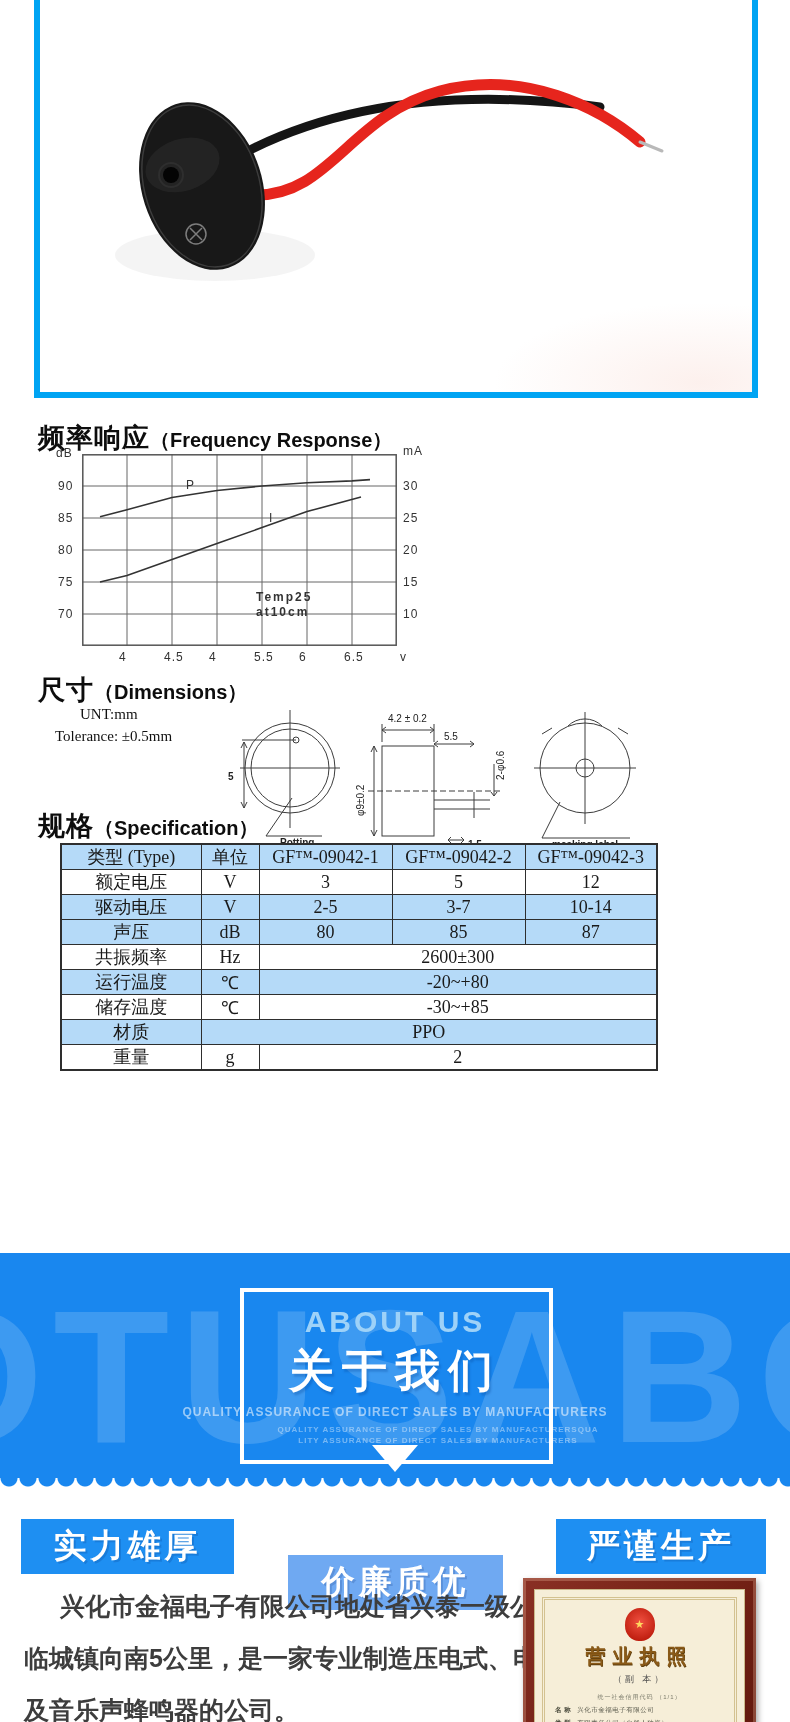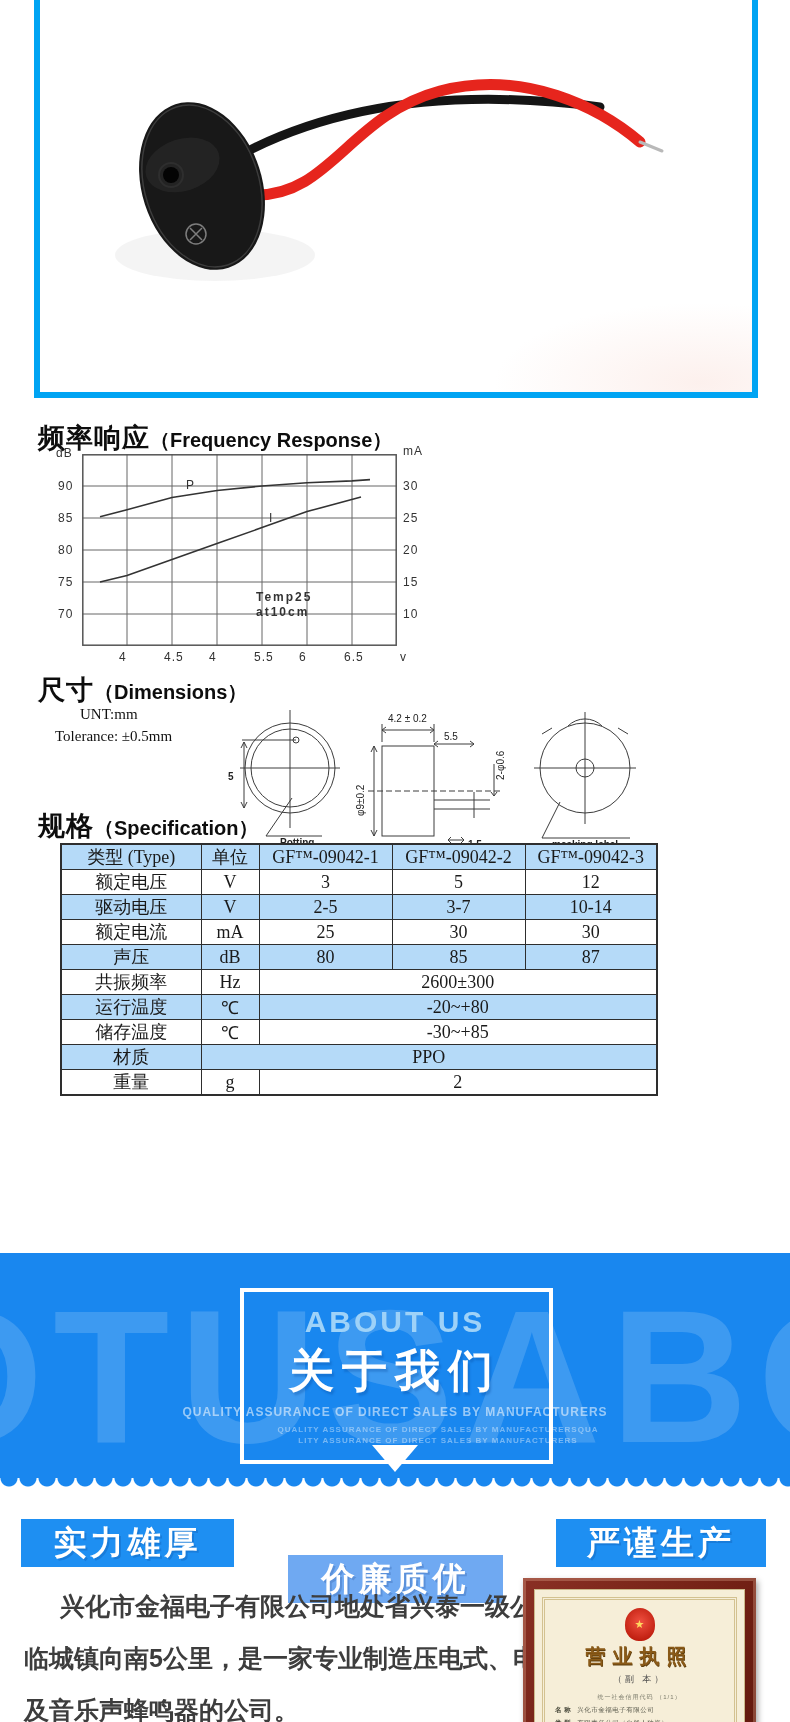--- a/index.html
+++ b/index.html
@@ -55,21 +55,21 @@
   .about .tagline-sm{position:absolute;left:0;width:100%;text-align:center;
     font-size:8px;font-weight:bold;color:rgba(255,255,255,0.40);letter-spacing:1px;margin-left:43px;}
   .about .tri{position:absolute;left:50%;top:192px;transform:translateX(-50%);
     width:0;height:0;border-left:23px solid transparent;border-right:23px solid transparent;
     border-top:27px solid #fff;}
   .scallop{left:0;top:1478px;width:790px;height:14px;
     background-image:radial-gradient(circle at 9px 0px,#1987ef 8px,rgba(0,0,0,0) 9px);
     background-size:19px 14px;background-repeat:repeat-x;}
 
   
-  .btn{top:1519px;height:48px;display:flex;align-items:center;justify-content:center;
+  .btn{top:1519px;height:55px;display:flex;align-items:center;justify-content:center;
     color:#fff;font-size:33px;font-weight:bold;letter-spacing:4px;
     text-shadow:2px 2px 0 rgba(0,40,110,0.18);}
   #btn1{left:21px;width:213px;background:#1e8ff2;}
   #btn2{left:288px;width:215px;background:#6fa9f2;margin-top:36px;}
   #btn3{left:556px;width:210px;background:#1e8ff2;}
 
   
   .company{left:24px;top:1580px;width:478px;font-size:25px;line-height:52px;
     font-weight:bold;color:#3d3d3d;}
   .company .l1{text-indent:36px;display:block;}
@@ -264,27 +264,20 @@
       <td>5</td>
       <td>12</td>
     </tr>
     <tr class="blue">
       <td>驱动电压</td>
       <td>V</td>
       <td>2-5</td>
       <td>3-7</td>
       <td>10-14</td>
     </tr>
-    <tr class="white">
-      <td>额定电流</td>
-      <td>mA</td>
-      <td>25</td>
-      <td>30</td>
-      <td>30</td>
-    </tr>
     <tr class="blue">
       <td>声压</td>
       <td>dB</td>
       <td>80</td>
       <td>85</td>
       <td>87</td>
     </tr>
     <tr class="white">
       <td>共振频率</td>
       <td>Hz</td>

